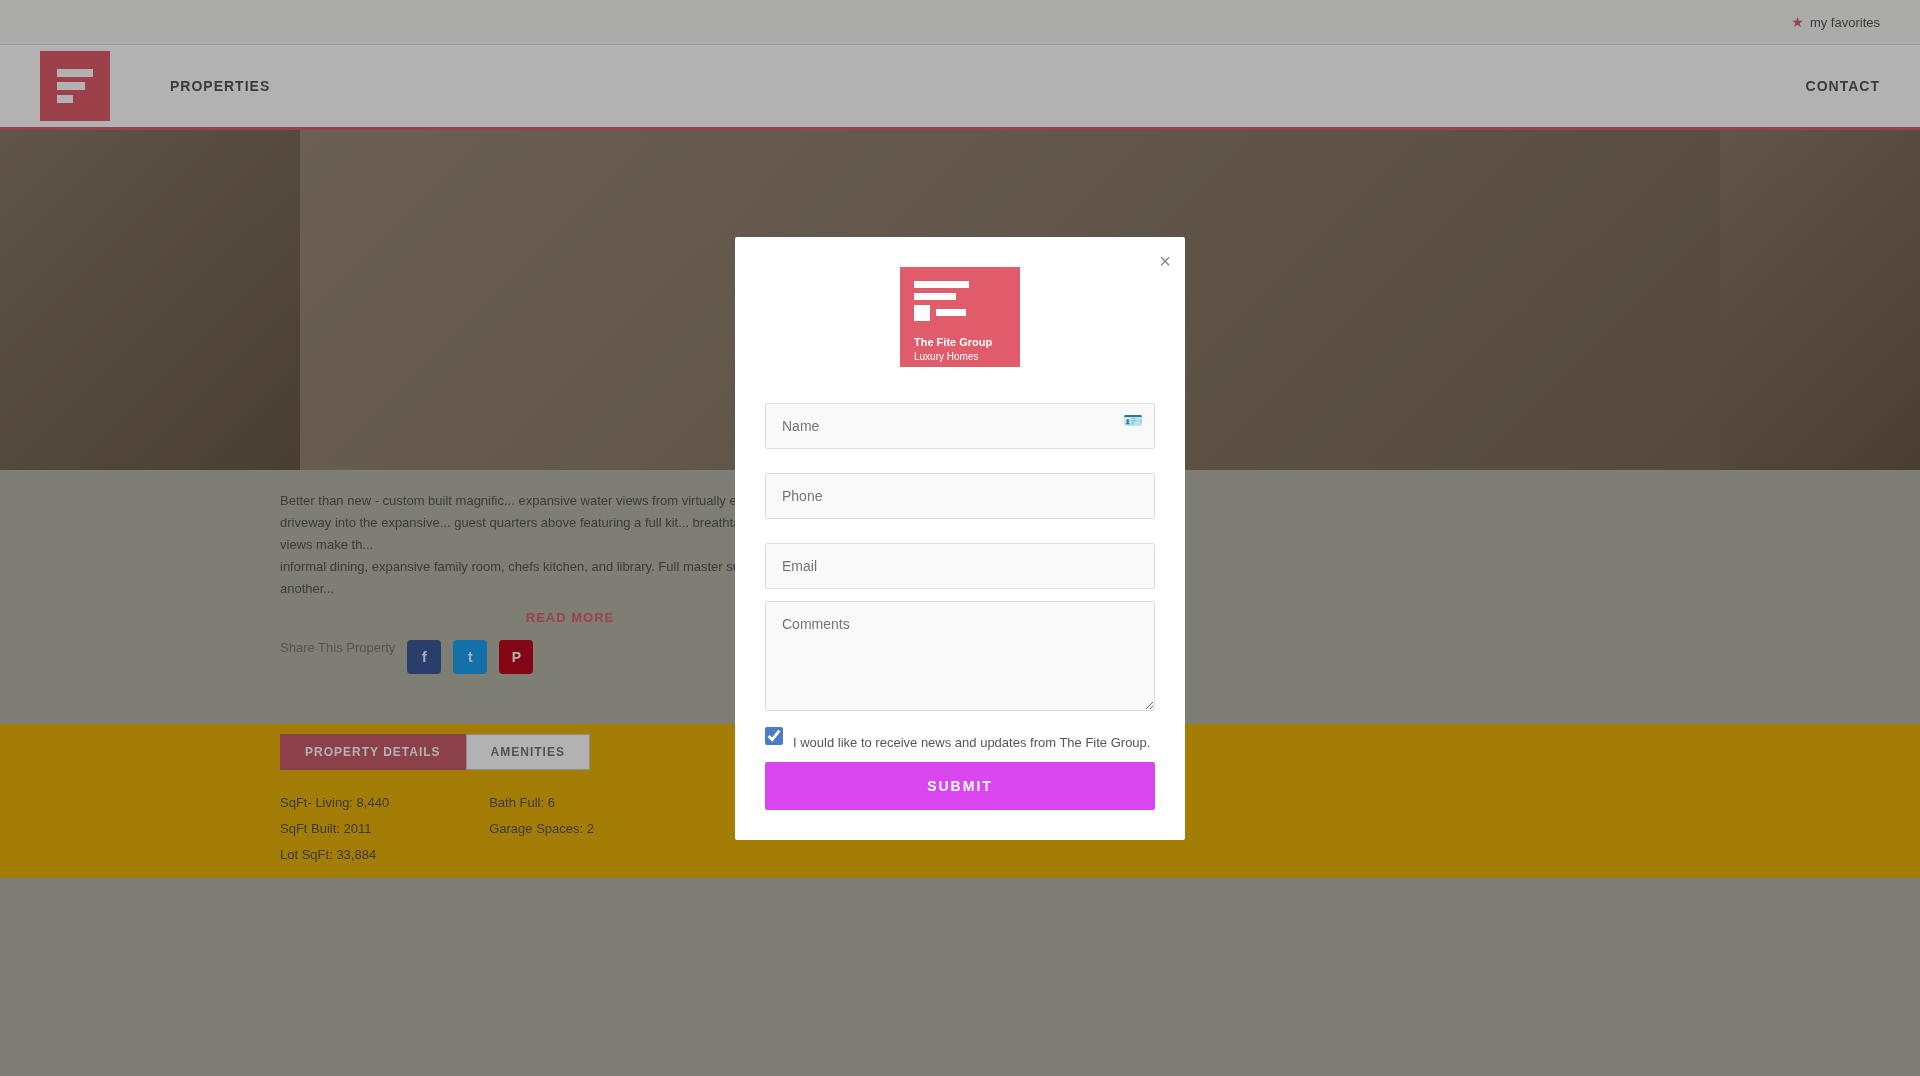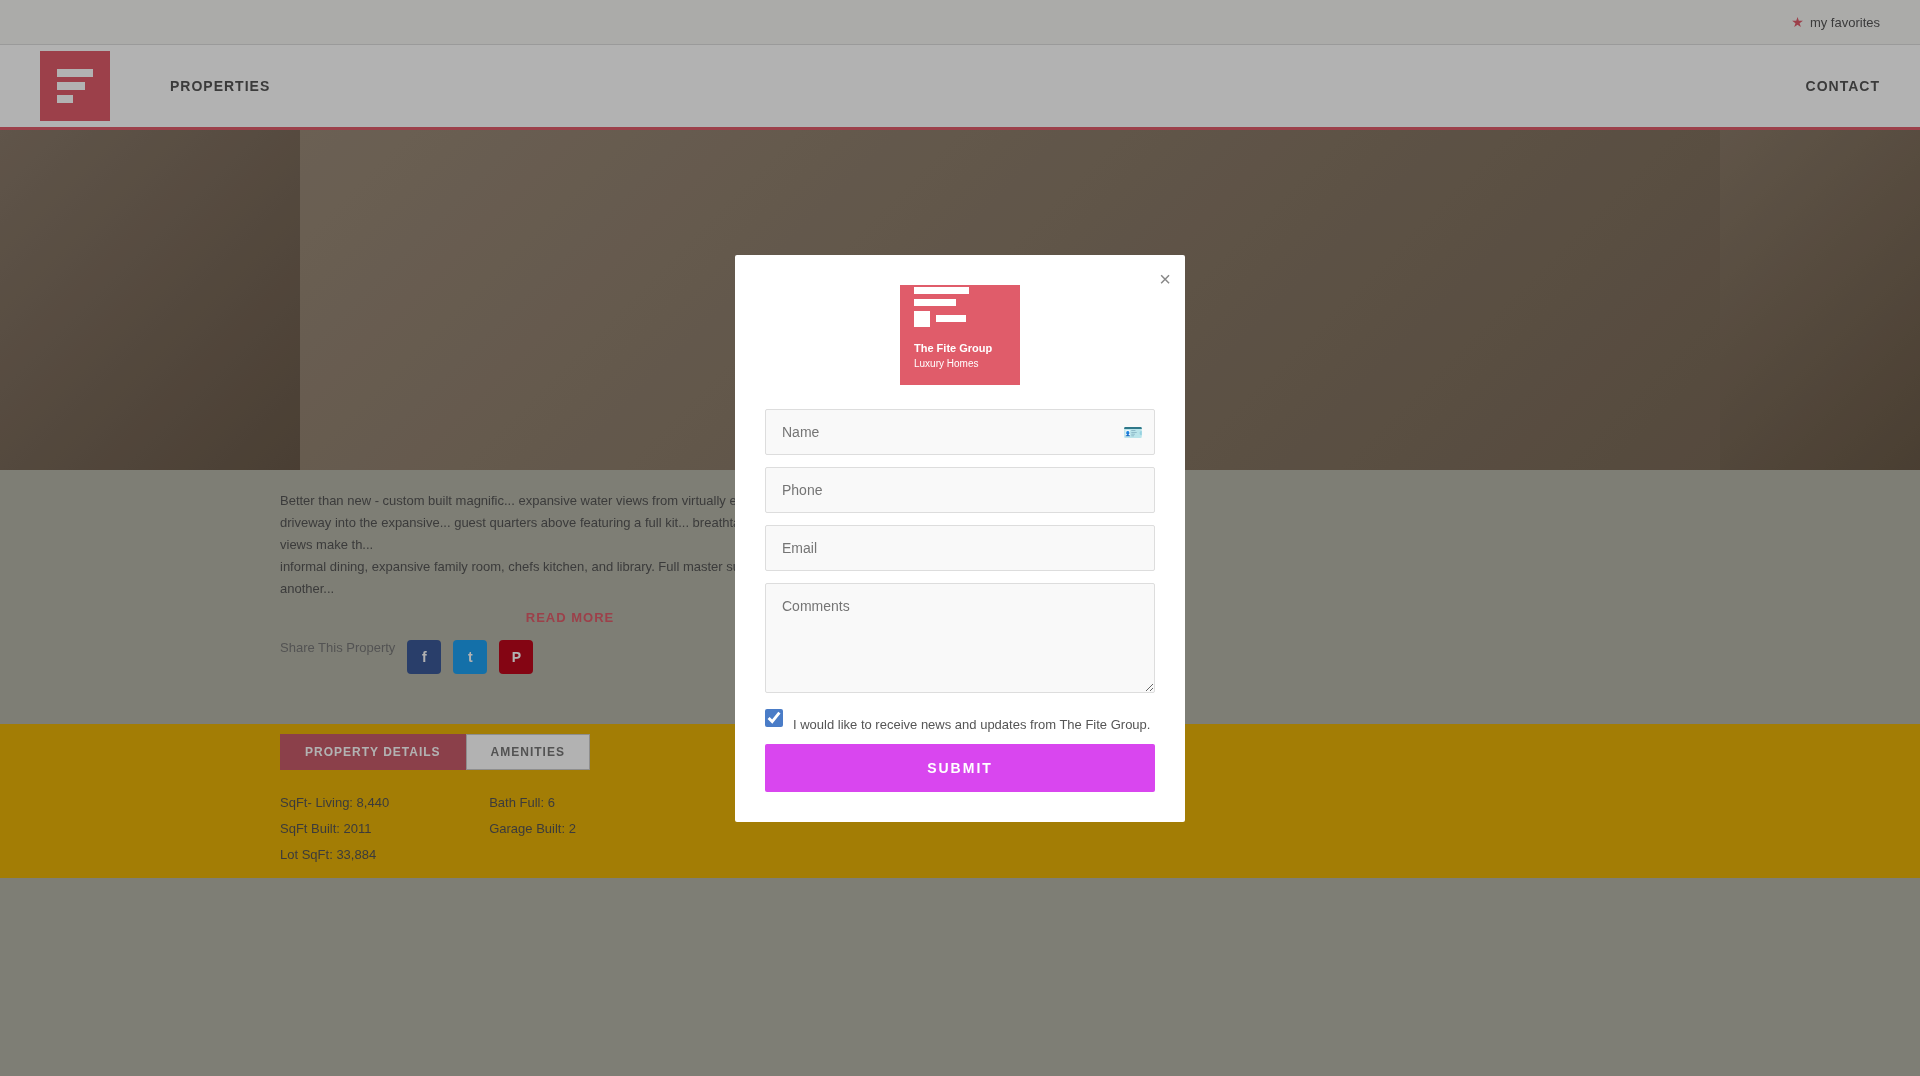--- a/index.html
+++ b/index.html
@@ -46,30 +46,30 @@
     .schedule-btn { position: absolute; right: 280px; top: 470px; background: #c05c6a; color: white; padding: 16px 30px; font-size: 13px; font-weight: 700; letter-spacing: 1px; cursor: pointer; border: none; text-transform: uppercase; }
 
     
     .overlay { position: fixed; top: 0; left: 0; width: 100%; height: 100%; background: rgba(0,0,0,0.3); z-index: 100; display: flex; align-items: center; justify-content: center; }
 
     
     .modal { background: white; width: 450px; border-radius: 2px; padding: 30px; position: relative; z-index: 101; }
     .modal-close { position: absolute; top: 14px; right: 14px; background: none; border: none; font-size: 20px; color: #888; cursor: pointer; line-height: 1; }
 
     .modal-logo { display: flex; justify-content: center; margin-bottom: 24px; }
-    .modal-logo-box { width: 120px; height: 100px; background: #e05c6a; display: flex; flex-direction: column; align-items: flex-start; justify-content: flex-end; padding: 14px; }
+    .modal-logo-box { width: 120px; height: 100px; background: #e05c6a; display: flex; flex-direction: column; align-items: flex-start; justify-content: space-between; padding: 14px; }
     .modal-logo-bars { display: flex; flex-direction: column; gap: 5px; margin-bottom: 10px; }
     .mlb { background: white; height: 7px; }
     .mlb.l { width: 55px; }
     .mlb.m { width: 42px; }
     .mlb-sq { background: white; width: 16px; height: 16px; }
     .modal-logo-text { color: white; font-size: 11px; font-weight: bold; line-height: 1.4; margin-top: 4px; }
 
     .modal-form { display: flex; flex-direction: column; gap: 12px; }
-    .form-input { width: 100%; padding: 14px 16px; border: 1px solid #ddd; background: #f9f9f9; font-size: 14px; color: #999; outline: none; border-radius: 2px; }
+    .form-input { width: 100%; padding: 14px 16px; border: 1px solid #ddd; background: #f9f9f9; font-size: 14px; color: #999; outline: none; border-radius: 2px; margin-top: 12px; }
     .form-textarea { width: 100%; padding: 14px 16px; border: 1px solid #ddd; background: #f9f9f9; font-size: 14px; color: #999; outline: none; border-radius: 2px; resize: vertical; min-height: 110px; font-family: Arial, sans-serif; }
 
     .name-row { position: relative; }
     .name-icon { position: absolute; right: 12px; top: 50%; transform: translateY(-50%); color: #aaa; font-size: 16px; }
 
     .checkbox-row { display: flex; align-items: center; gap: 10px; }
     .checkbox-row input[type="checkbox"] { width: 18px; height: 18px; accent-color: #4a7cc7; cursor: pointer; flex-shrink: 0; }
     .checkbox-label { font-size: 13px; color: #555; margin-top: 12px; }
 
     .submit-btn { background: #d946ef; color: white; border: none; padding: 16px; font-size: 14px; font-weight: 700; letter-spacing: 2px; cursor: pointer; border-radius: 2px; text-transform: uppercase; width: 100%; }
@@ -147,21 +147,21 @@
       <div class="tab inactive">AMENITIES</div>
     </div>
     <div class="details-grid">
       <div class="detail-col">
         <div><span>SqFt- Living:</span> <span>8,440</span></div>
         <div><span>SqFt Built:</span> <span>2011</span></div>
         <div><span>Lot SqFt:</span> <span>33,884</span></div>
       </div>
       <div class="detail-col">
         <div><span>Bath Full:</span> <span>6</span></div>
-        <div><span>Garage Built:</span> <span>2</span></div>
+        <div><span>Garage Spaces:</span> <span>2</span></div>
       </div>
     </div>
   </div>
 </div>
 
 <div class="overlay">
   <div class="modal">
 
     <button class="modal-close">×</button>
 

